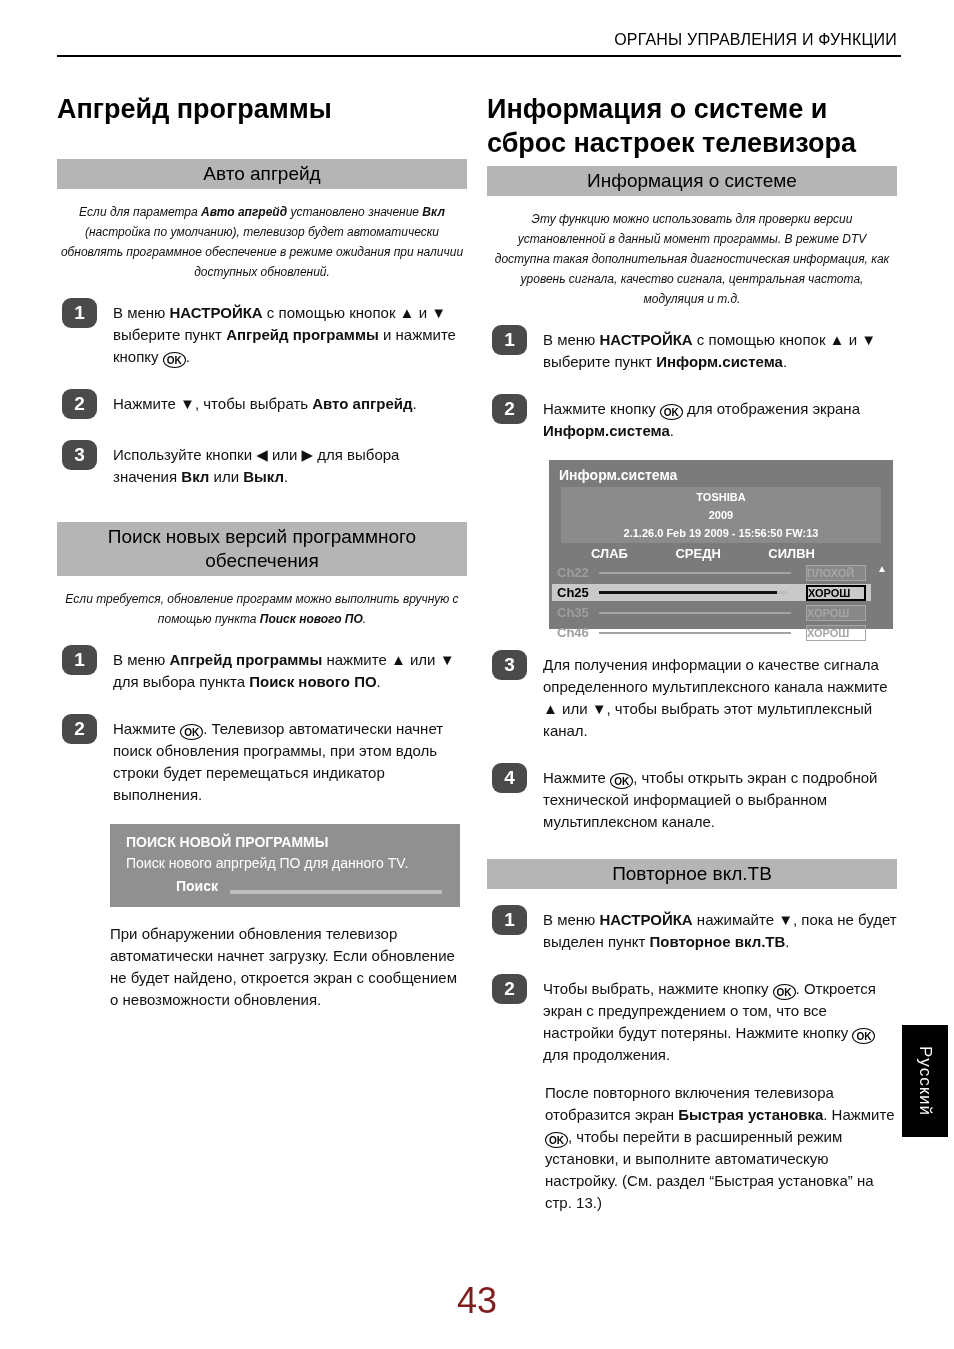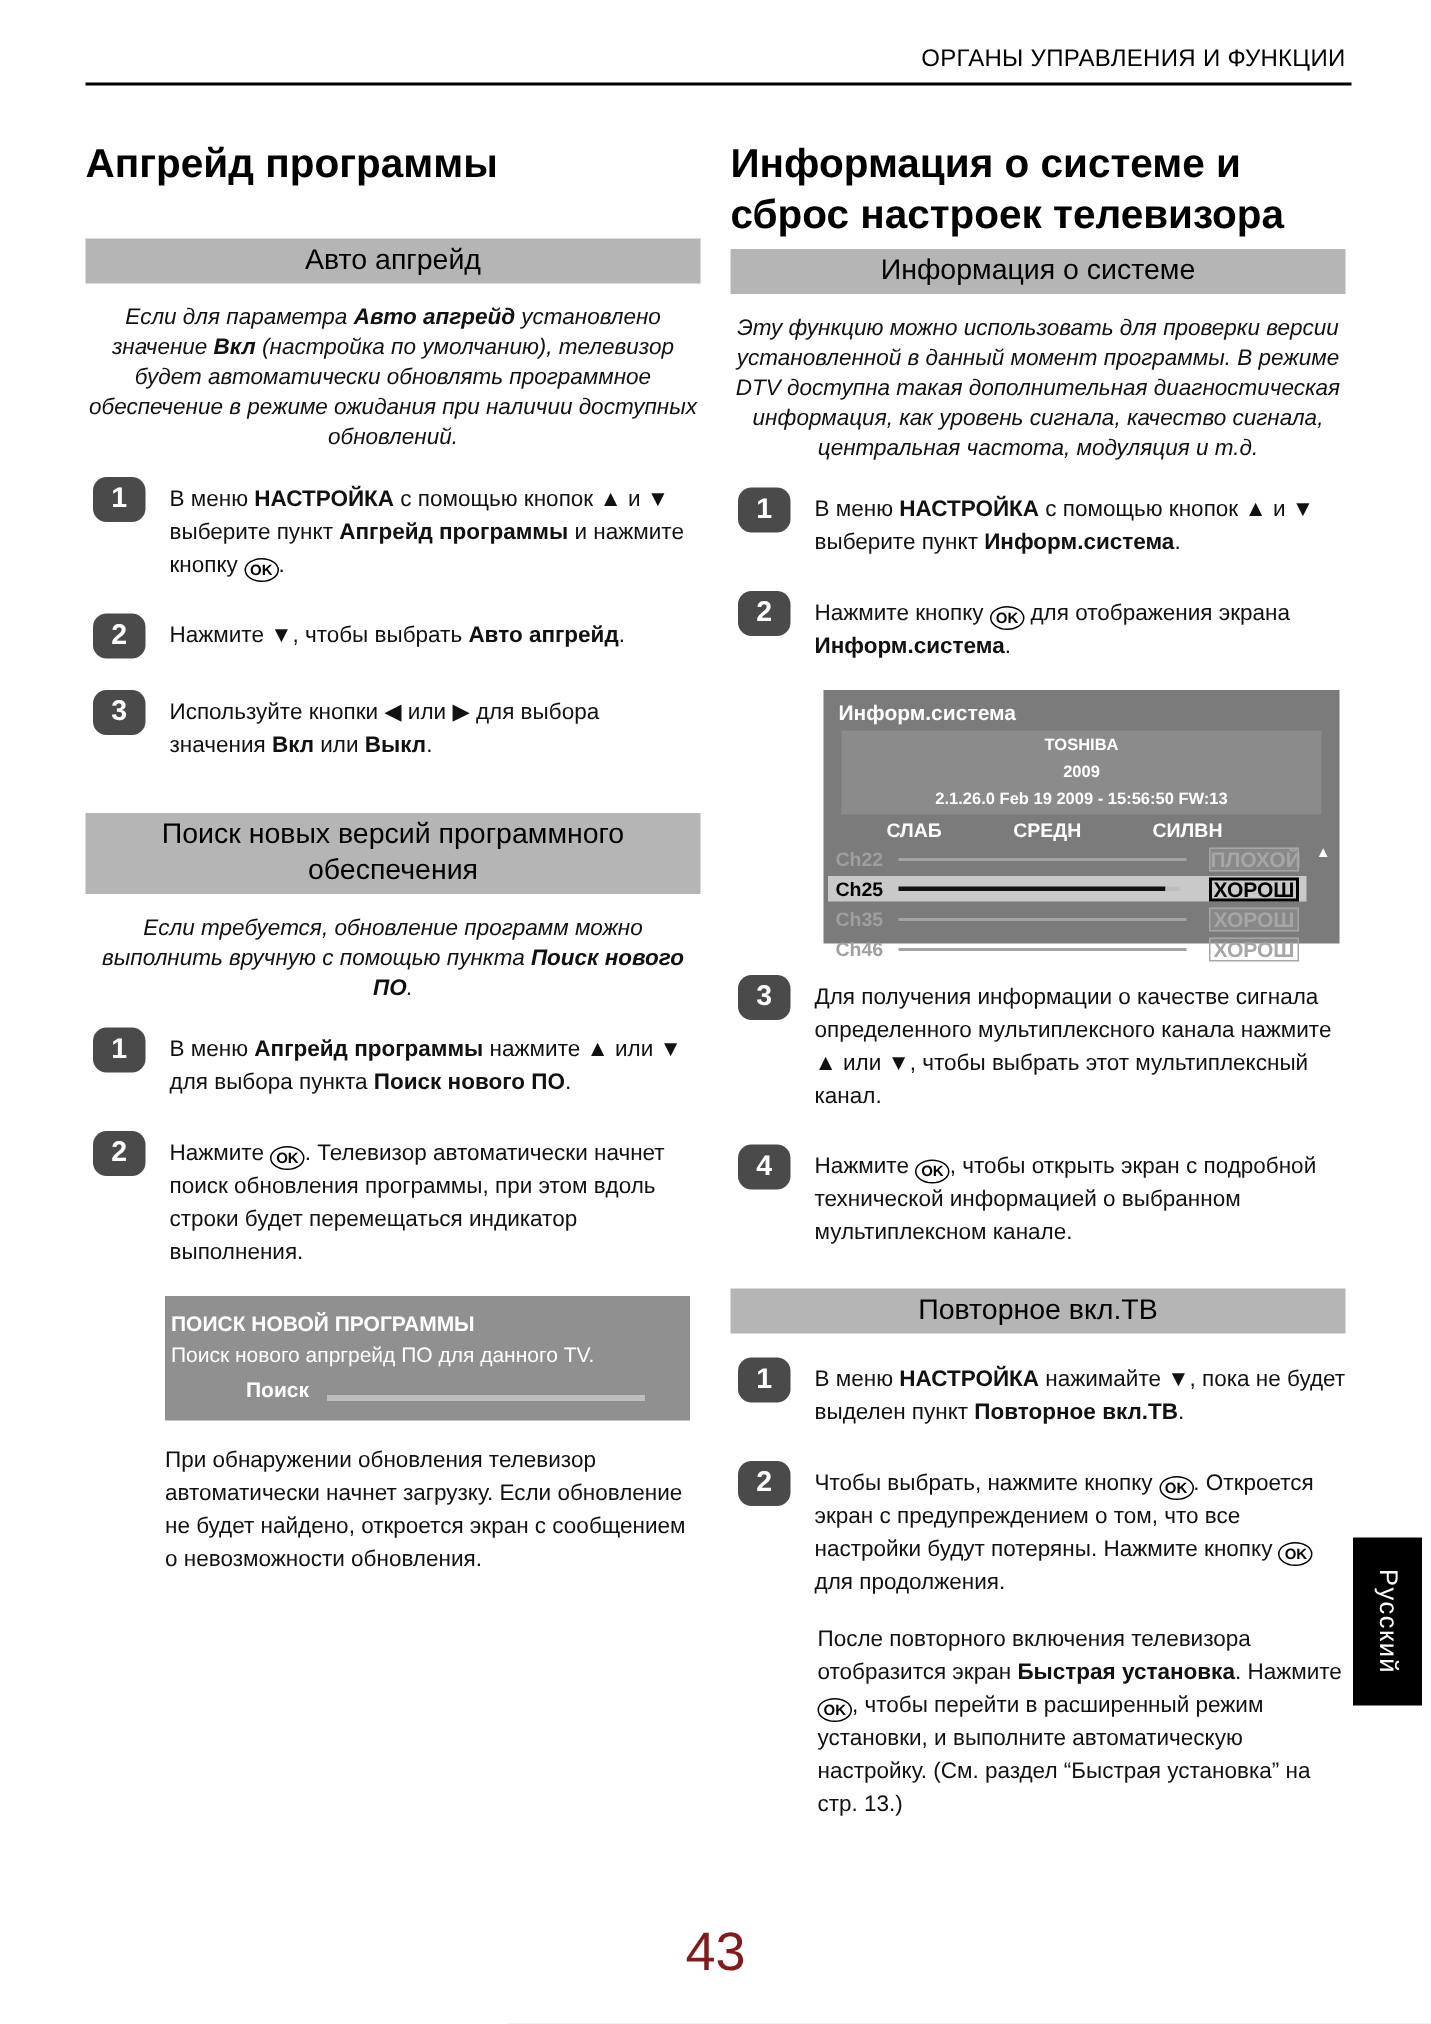--- a/index.html
+++ b/index.html
@@ -21,21 +21,21 @@
 
   h1.doc-h1 { font-size:27px; line-height:34px; font-weight:bold; margin-top:4px; color:#000; }
   .col-right h1.doc-h1 { max-width:385px; }
 
   .section-bar {
     background:#b5b5b5; color:#000; text-align:center;
     font-size:19px; line-height:24px; padding:3px 6px; font-weight:normal;
   }
   .mt-a { margin-top:33px; } .mt-b { margin-top:34px; } .mt-c { margin-top:6px; } .mt-d { margin-top:26px; }
 
-  .intro { font-style:italic; text-align:center; font-size:15px; line-height:20px; margin:13px 2px 0; }
+  .intro { font-style:italic; text-align:center; font-size:12px; line-height:20px; margin:13px 2px 0; }
   .intro b { font-weight:bold; }
 
   .step { display:flex; gap:16px; padding-left:5px; margin-top:21px; }
   .step.first { margin-top:16px; }
   .badge {
     flex:0 0 35px; width:35px; height:30px; border-radius:9px;
     background:#4a4a4a; color:#fff; font-weight:bold; font-size:19px;
     display:flex; align-items:center; justify-content:center;
   }
   .step-text { font-size:15px; line-height:22px; padding-top:4px; }
@@ -46,21 +46,21 @@
     font-size:10px; font-weight:bold; line-height:13px; padding:1px 3px 0;
     vertical-align:-2px; background:#fff; color:#000;
   }
 
   .plain-para { font-size:15px; line-height:22px; margin-top:16px; margin-left:53px; }
   .plain-para.right-col { margin-left:58px; }
 
   
   .dialog {
     margin:18px 0 0 53px; width:350px;
-    background:#909090; color:#fff; padding:9px 4px 13px;
+    background:#909090; color:#fff; padding:9px 16px 13px;
   }
   .dialog .d-title { font-size:14px; font-weight:bold; line-height:19px; }
   .dialog .d-sub { font-size:14px; font-weight:normal; line-height:19px; margin-top:2px; }
   .dialog .d-progress-row { display:flex; align-items:flex-end; margin-top:5px; padding-left:50px; }
   .dialog .d-progress-label { font-size:14px; font-weight:bold; }
   .dialog .d-progress-bar { height:4px; background:#bdbdbd; width:212px; margin-left:12px; }
 
   
   .tv-screen {
     margin:18px 0 0 62px; width:344px; height:169px;
@@ -73,21 +73,21 @@
   }
   .tv-inner div { font-size:11px; font-weight:bold; line-height:18px; }
   .tv-colheads { display:flex; justify-content:space-between; padding:3px 78px 2px 42px; }
   .tv-colheads span { font-size:13px; font-weight:bold; }
   .tv-rows { position:relative; padding:1px 22px 0 3px; }
   .tv-row { display:flex; align-items:center; height:17px; margin-bottom:3px; padding:0 5px; }
   .tv-row .ch { width:42px; font-size:13px; font-weight:bold; color:#9f9f9f; }
   .tv-row .sig { flex:1; display:flex; align-items:center; margin-right:9px; }
   .tv-row .sig .bar { height:2px; background:#a3a3a3; }
   .tv-row .q {
-    width:60px; text-align:center; font-size:14px; font-weight:bold; line-height:14px;
+    width:60px; font-size:11px; font-weight:bold; line-height:14px;
     color:#a6a6a6; border:1px solid #a6a6a6; background:rgba(255,255,255,0.10);
   }
   .tv-row.selected { background:#c9c9c9; }
   .tv-row.selected .ch { color:#000; }
   .tv-row.selected .sig .bar-main { height:3px; background:#111; }
   .tv-row.selected .sig .bar-tail { height:3px; background:#bdbdbd; width:5%; }
   .tv-row.selected .q { color:#000; border:2px solid #000; background:transparent; line-height:12px; }
   .tv-scroll-up, .tv-scroll-down { position:absolute; right:6px; color:#fff; font-size:10px; }
   .tv-scroll-up { top:0; } .tv-scroll-down { bottom:2px; }
 

